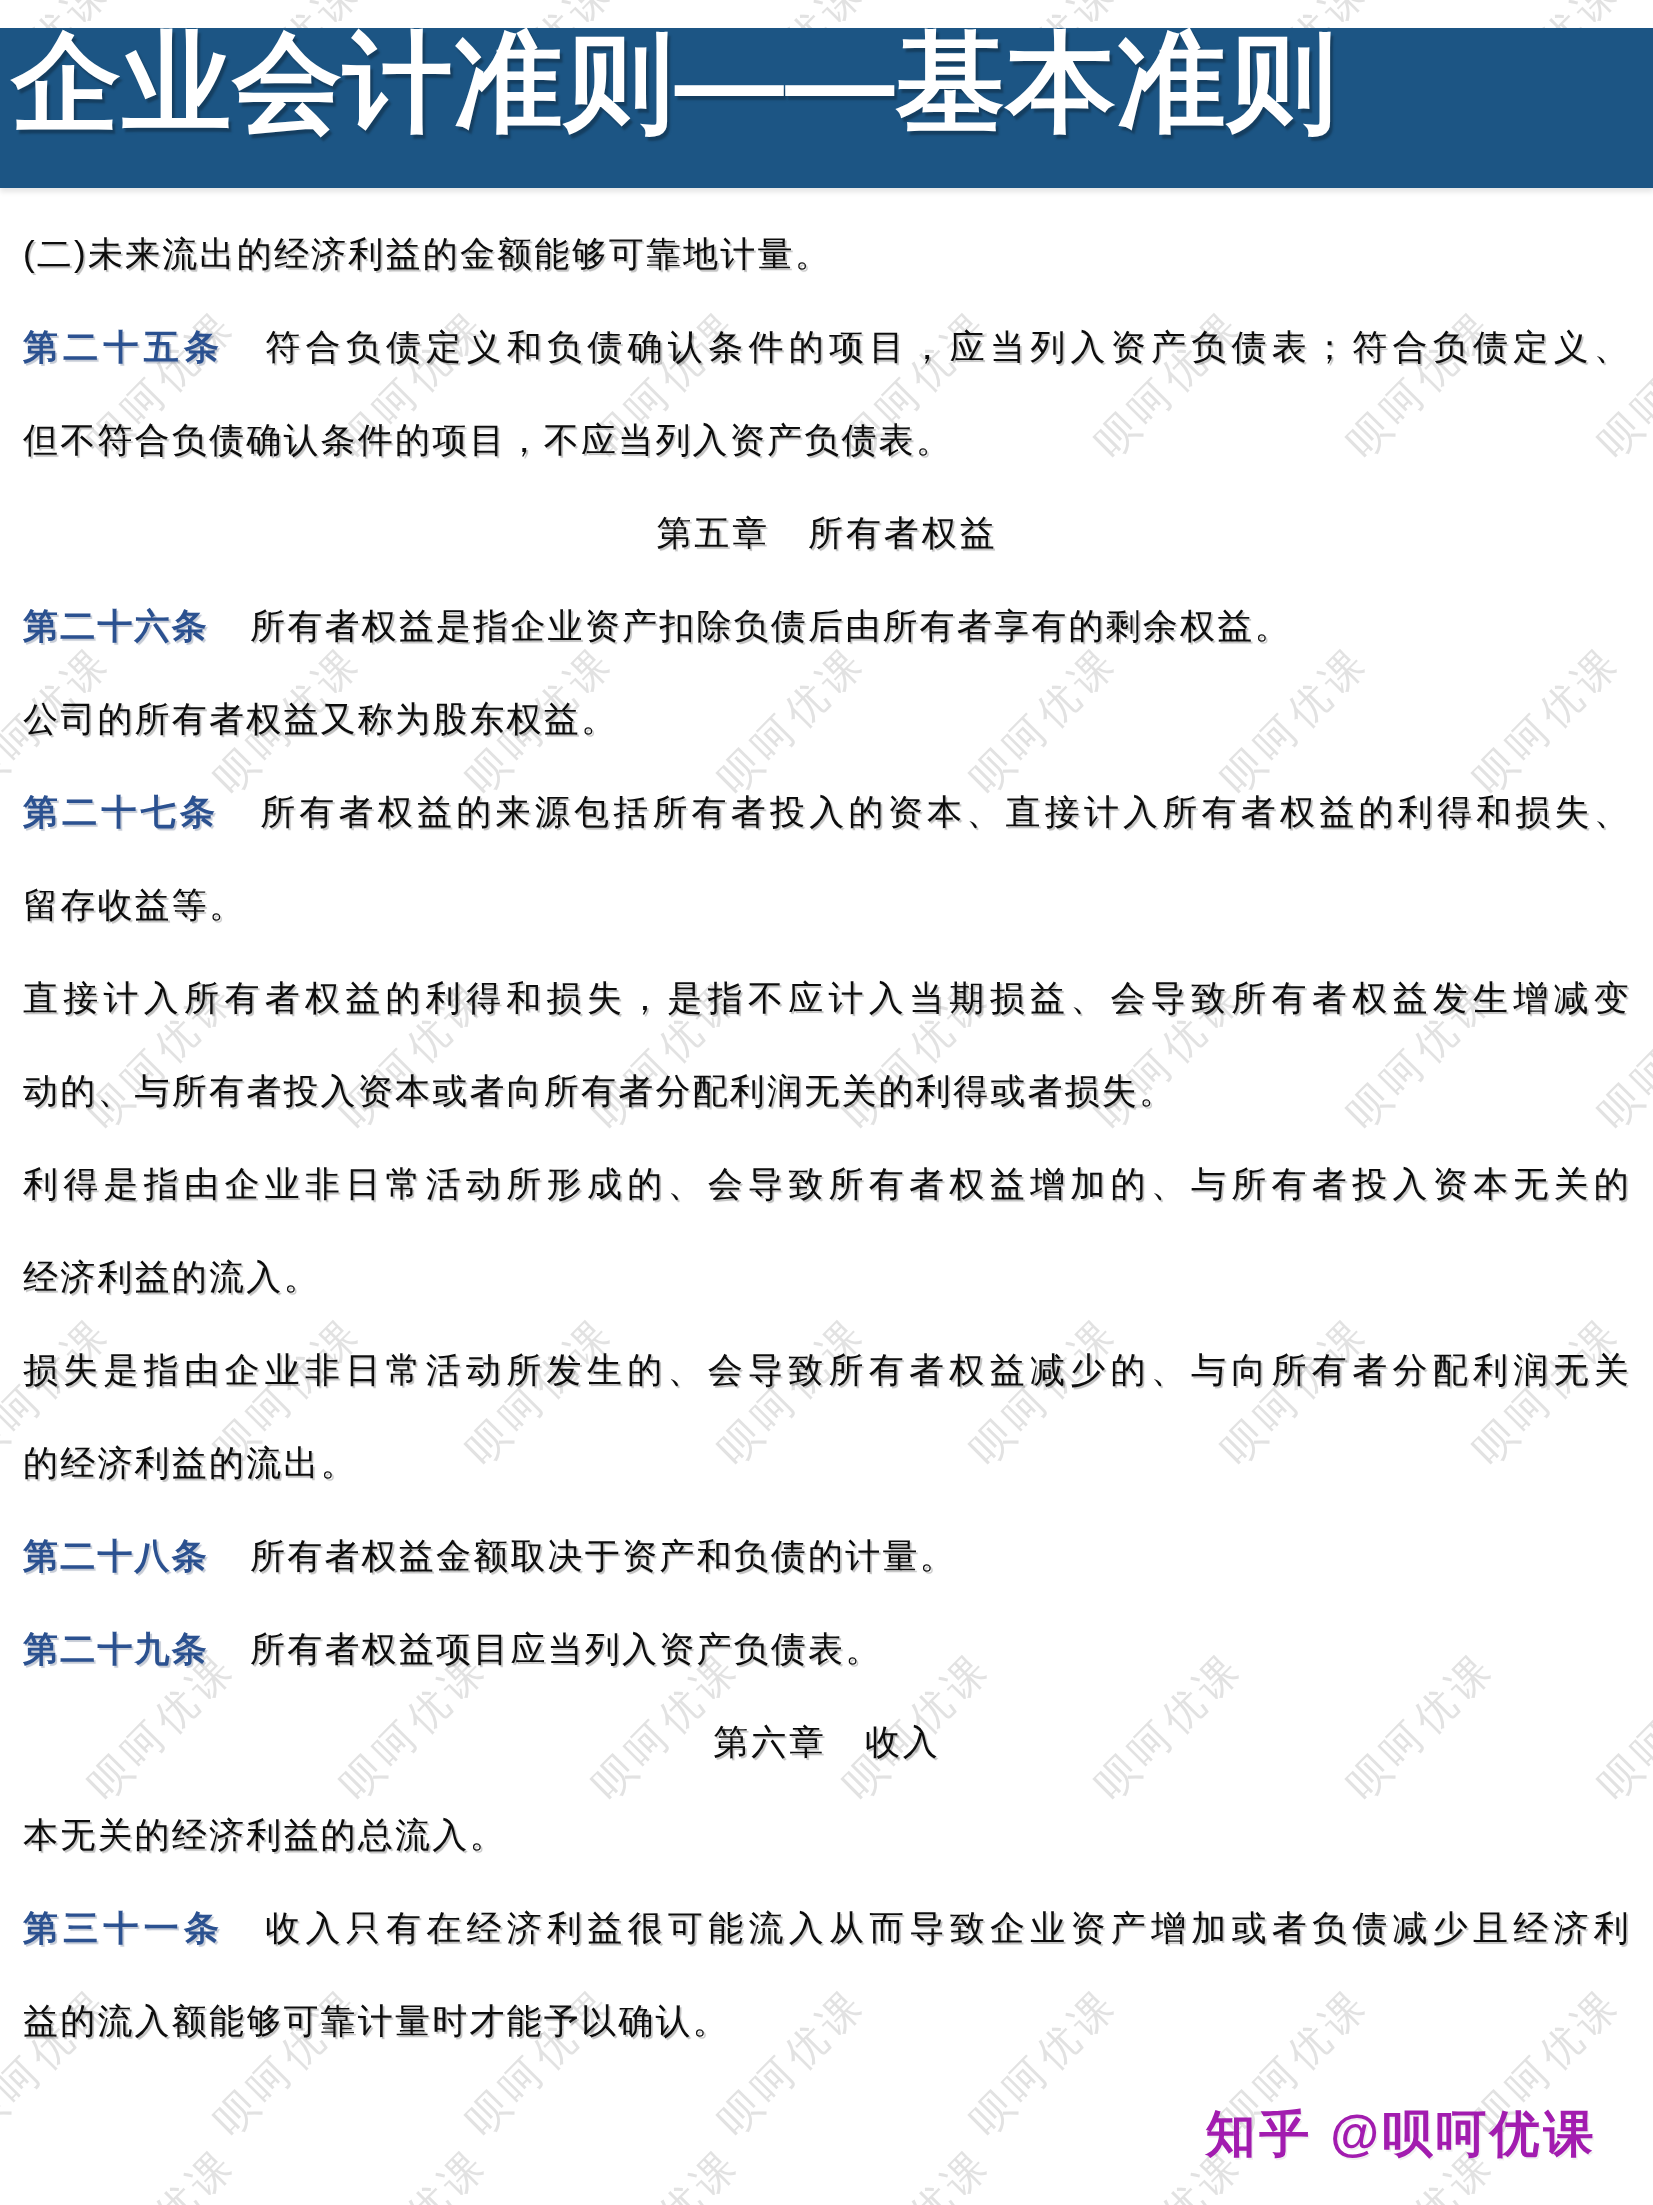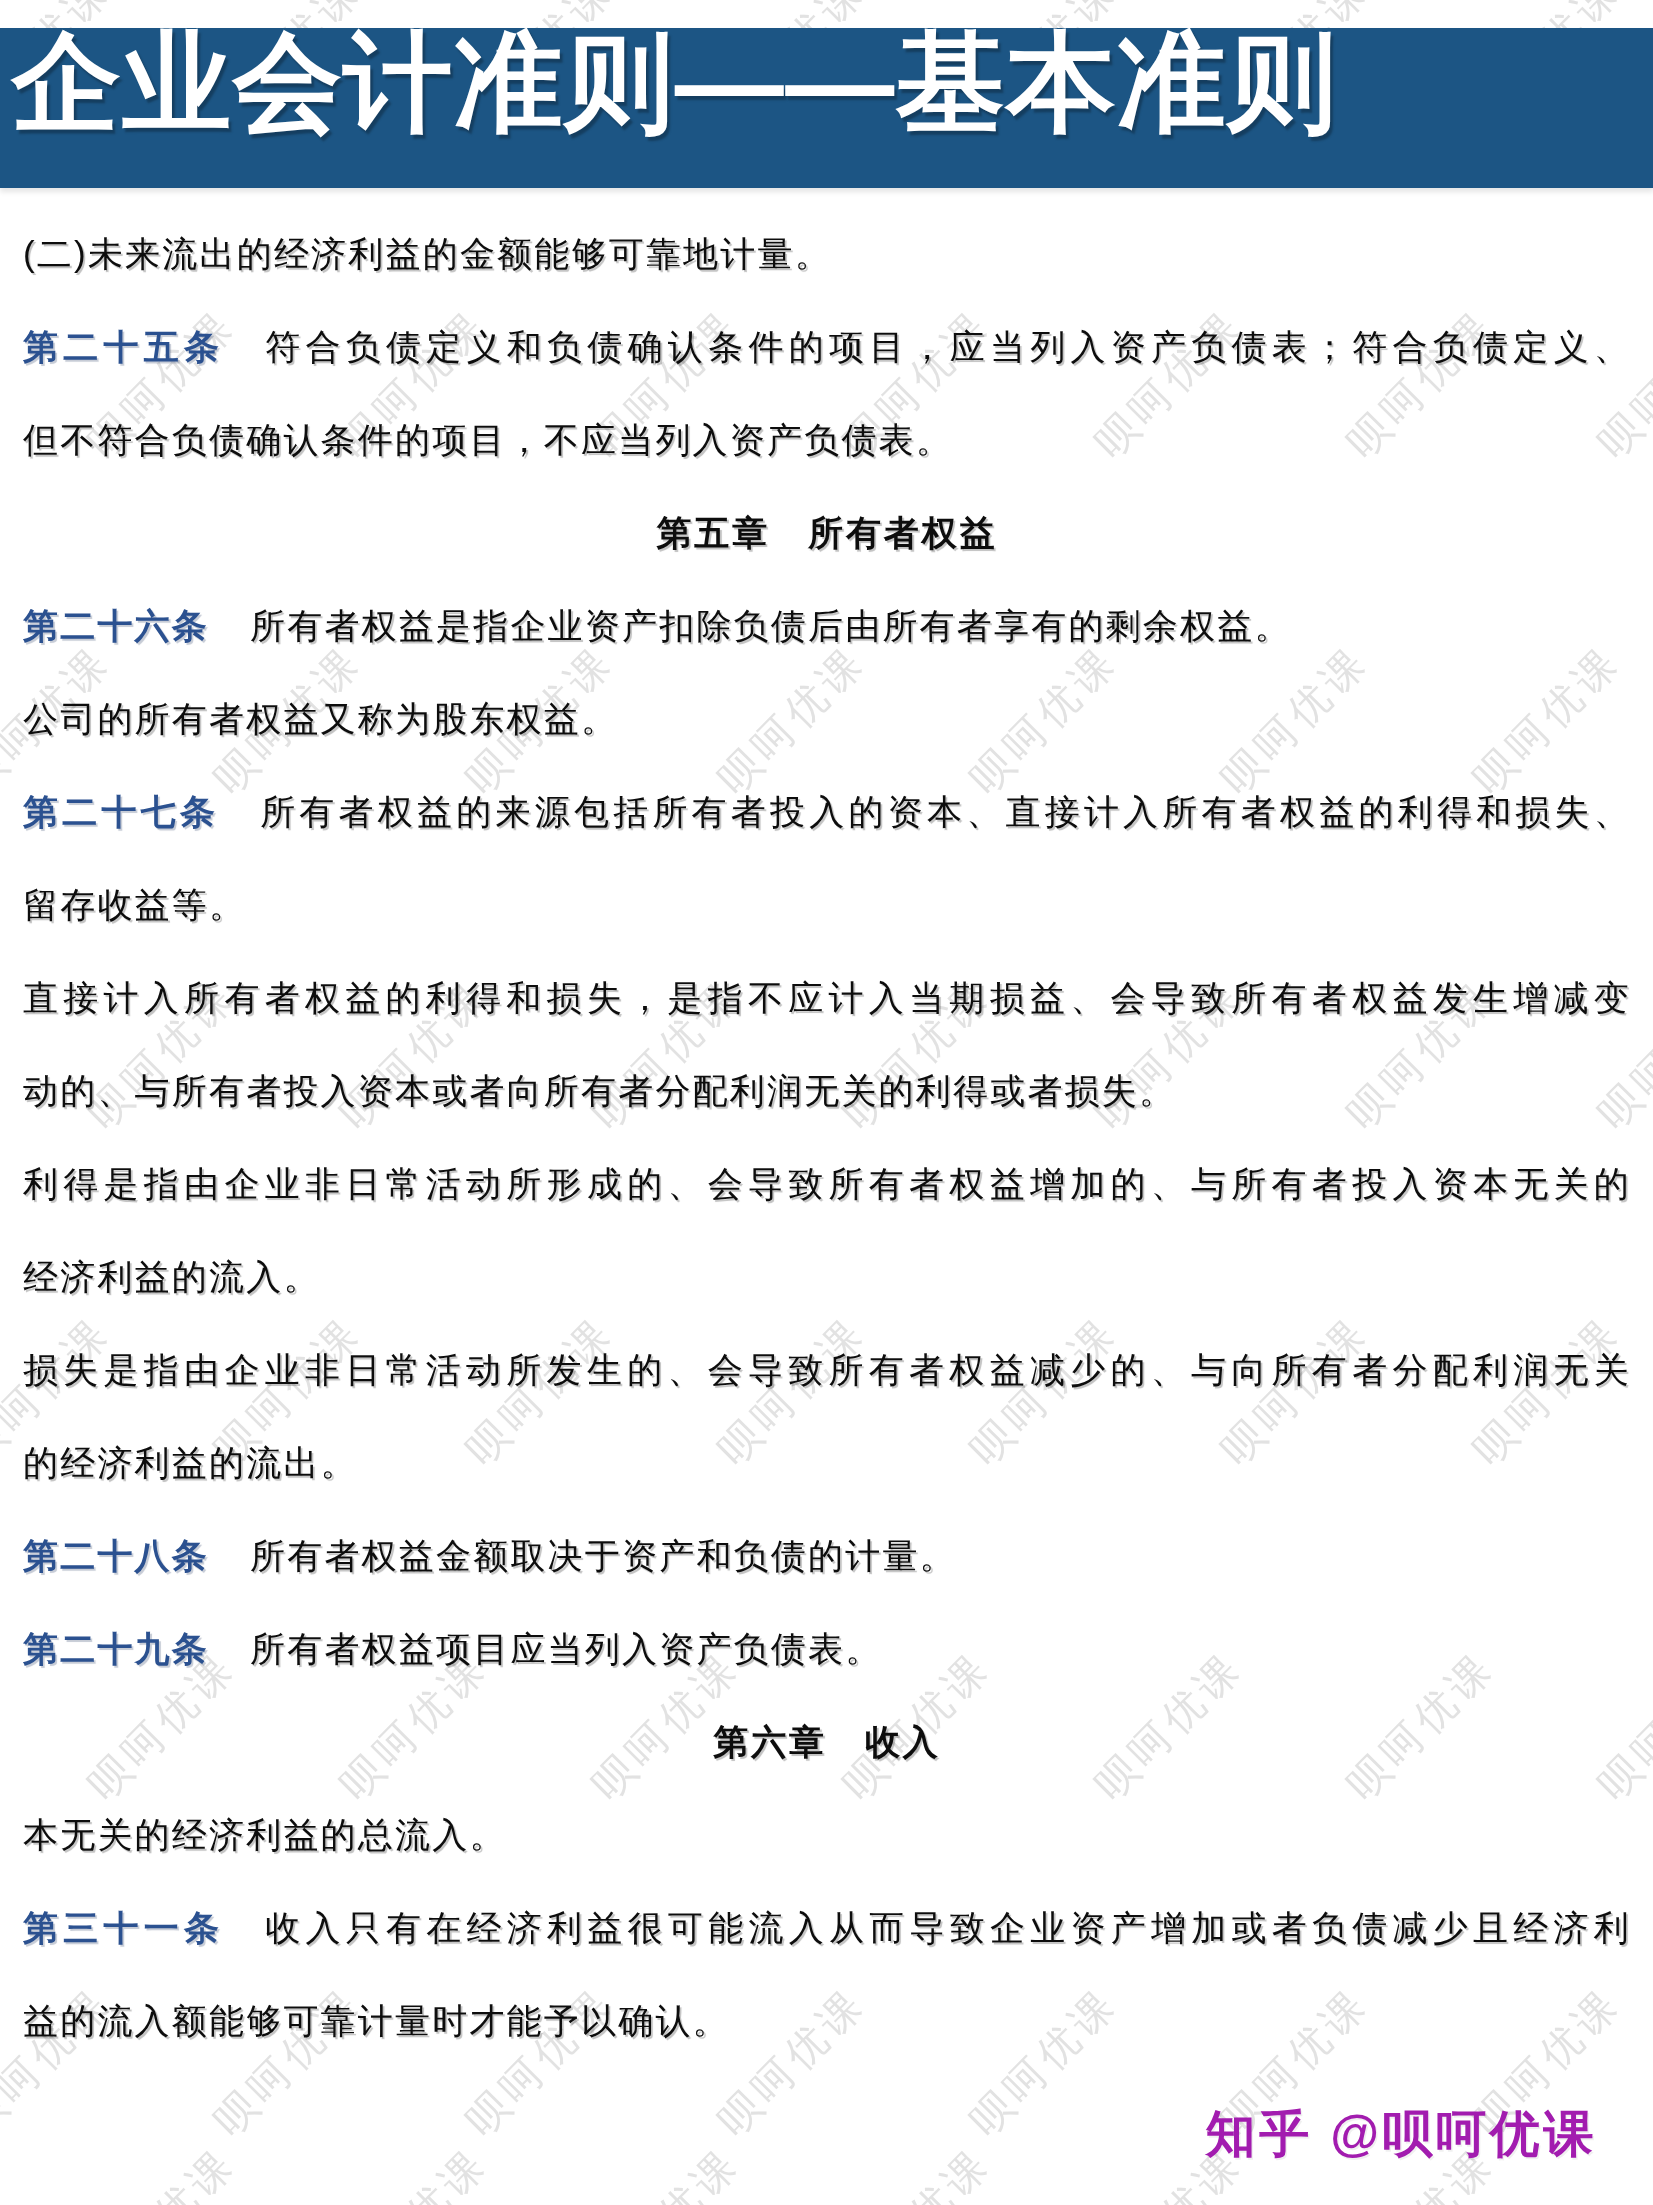--- a/index.html
+++ b/index.html
@@ -77,21 +77,21 @@
   }
   .line.fill {
     white-space: normal;
     text-align: justify;
     text-align-last: justify;
     text-justify: distribute;
   }
   .line.chapter {
     text-align: center;
     text-align-last: center;
-    font-weight: 700;
+    font-weight: 400;
     letter-spacing: 2.9px;
   }
   .article-label {
     color: var(--label-color, #2B5190);
     font-weight: 800;
     margin-right: 41px;
     text-shadow: 1.8px 1.8px 0.7px rgba(30,50,90,0.25);
   }
 
   

